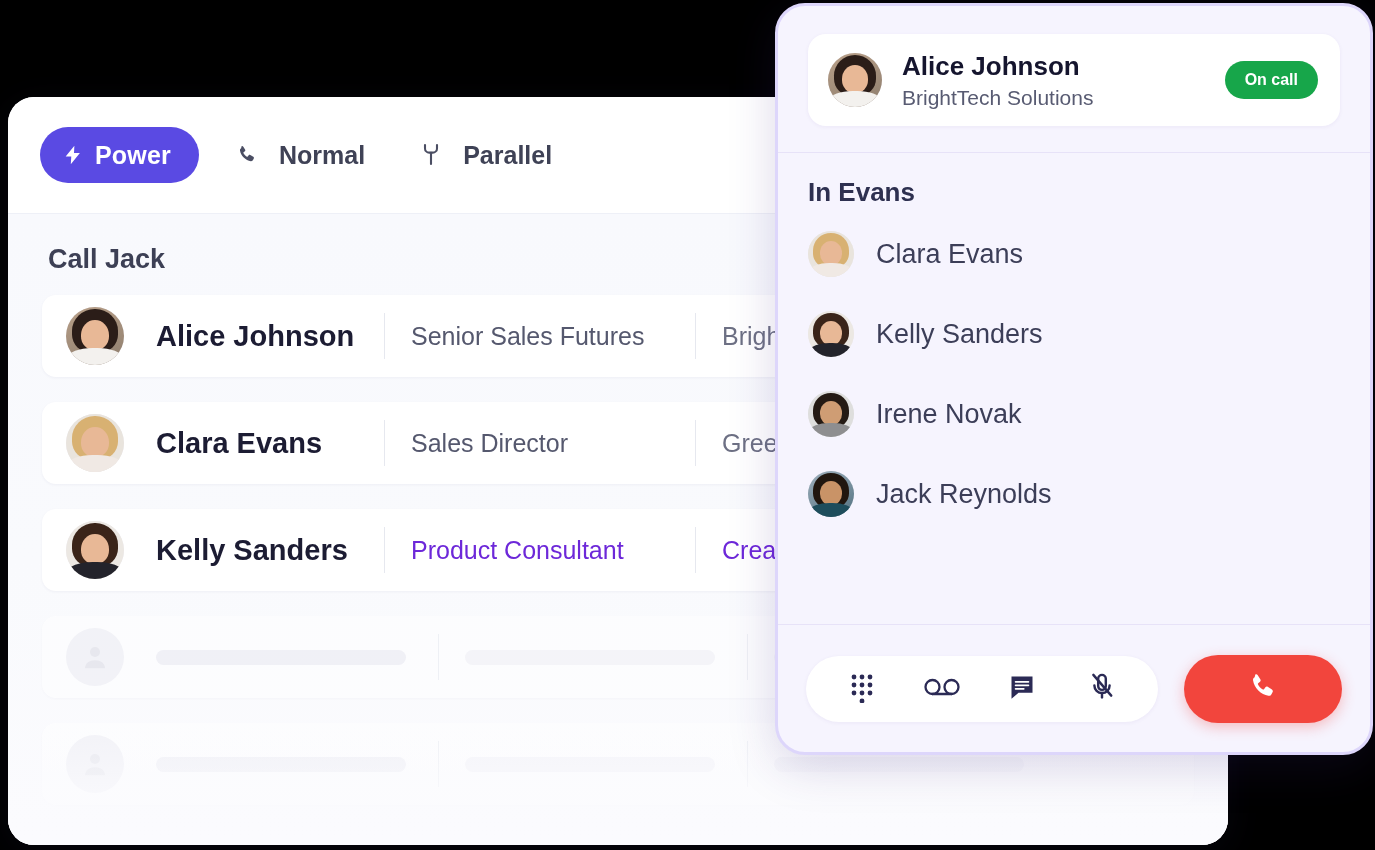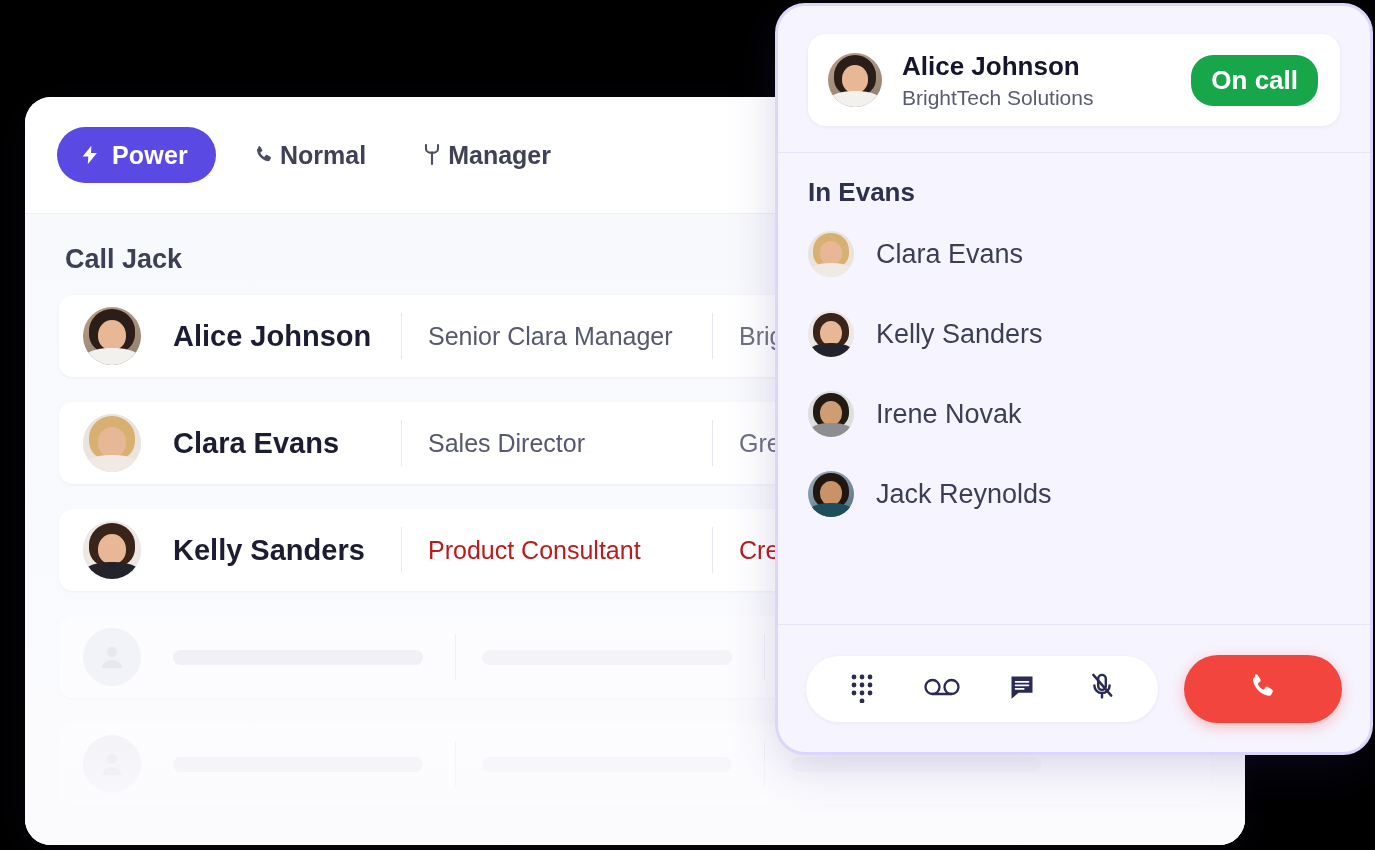--- a/index.html
+++ b/index.html
@@ -6,21 +6,21 @@
   html, body {
     width: 1375px; height: 850px;
     background: #000000;
     font-family: "Liberation Sans", "DejaVu Sans", sans-serif;
     overflow: hidden;
   }
   #stage { position: relative; width: 1375px; height: 850px; }
 
   
   .dialer-card {
-    position: absolute; left: 25px; top: 97px;
+    position: absolute; left: 8px; top: 97px;
     width: 1220px; height: 748px;
     background: #ffffff;
     border-radius: 26px 26px 26px 26px;
     overflow: hidden;
     box-shadow: 0 8px 40px rgba(70,60,140,.10);
   }
   .mode-bar {
     height: 117px; background: #ffffff;
     display: flex; align-items: center;
     padding-left: 32px; gap: 18px;
@@ -28,21 +28,21 @@
   }
   .mode-pill {
     display: flex; align-items: center; gap: 11px;
     height: 56px; padding: 0 28px 0 22px;
     border-radius: 28px;
     background: #5a4ae3; color: #fff;
     font-size: 25px; font-weight: bold; letter-spacing: .2px;
     cursor: pointer;
   }
   .mode-tab {
-    display: flex; align-items: center; gap: 4px;
+    display: flex; align-items: center; gap: 20px;
     height: 56px; padding: 0 18px;
     border-radius: 28px;
     color: #3f4256; font-size: 25px; font-weight: bold;
     cursor: pointer;
   }
   .mode-ic { display: inline-flex; align-items: center; justify-content: center; }
 
   
   .list-region {
     position: relative; height: 631px;
@@ -73,21 +73,21 @@
   }
   .cell-div { width: 1px; height: 46px; background: #e6e8ef; flex: 0 0 1px; }
   .row-role {
     width: 310px; padding-left: 26px;
     font-size: 25px; color: #55586e; white-space: nowrap; overflow: hidden;
   }
   .row-company {
     width: 300px; padding-left: 26px;
     font-size: 25px; color: #6d7084; white-space: nowrap; overflow: hidden;
   }
-  .row.faded .row-role, .row.faded .row-company { color: #b91c1c; }
+  .row.faded .row-role, .row.faded .row-company { color: #6d28d9; }
 
   
   .srow { opacity: .55; }
   .skel-avatar {
     width: 58px; height: 58px; border-radius: 50%;
     flex: 0 0 58px; background: #ececf3;
     display:flex; align-items:center; justify-content:center;
   }
   .skel-bar { height: 15px; border-radius: 8px; background: #e9e9f1; }
   .sb1 { width: 250px; margin-left: 32px; }
@@ -121,21 +121,21 @@
   }
   .active-avatar {
     width: 54px; height: 54px; border-radius: 50%;
     overflow: hidden; flex: 0 0 54px; position: relative; background:#eceaf2;
   }
   .active-text { flex: 1; padding-left: 20px; }
   .active-name { font-size: 26px; font-weight: bold; color: #15152e; line-height: 1.25; }
   .active-company { font-size: 21px; color: #585b72; margin-top: 3px; }
   .badge {
     background: #17a64a; color: #fff;
-    font-size: 26px; font-weight: bold;
+    font-size: 16px; font-weight: bold;
     padding: 10px 20px; border-radius: 22px;
     white-space: nowrap;
   }
 
   .queue-wrap { padding: 24px 30px 0 30px; height: 438px; overflow: hidden; position: relative; }
   .queue-title { font-size: 26px; font-weight: bold; color: #2e3050; margin-bottom: 22px; }
   .q-item { display: flex; align-items: center; height: 48px; margin-bottom: 32px; cursor: pointer; }
   .q-avatar {
     width: 46px; height: 46px; border-radius: 50%;
     overflow: hidden; flex: 0 0 46px; position: relative; background: #eceaf2;
@@ -203,39 +203,39 @@
         <span>Normal</span>
       </div>
 
       <div class="mode-tab">
         <span class="mode-ic">
           <svg width="24" height="26" viewBox="0 0 24 26" fill="none" stroke="#4b4e63" stroke-width="2.1" stroke-linecap="round" stroke-linejoin="round">
               <path d="M6 3v3.4c0 2.3 1.9 4.2 4.2 4.2h3.6c2.3 0 4.2-1.9 4.2-4.2V3"></path>
               <path d="M12 10.8V22"></path>
             </svg>
         </span>
-        <span>Manager</span>
+        <span>Parallel</span>
       </div>
     </div>
 
     <div class="list-region">
       <div class="list-title">Call Jack</div>
 
       <div class="row">
         <div class="row-avatar">
           <div class="av">
             <div class="bg" style="background:linear-gradient(160deg,#b9a089,#8d7d6d)"></div>
             <div class="hair" style="background:#2b1d18"></div>
             <div class="face"></div>
             <div class="body" style="background:#f3f1ee"></div>
           </div>
         </div>
         <div class="row-name">Alice Johnson</div>
         <div class="cell-div"></div>
-        <div class="row-role">Senior Clara Manager</div>
+        <div class="row-role">Senior Sales Futures</div>
         <div class="cell-div"></div>
         <div class="row-company">BrightTech Solutions</div>
       </div>
 
       <div class="row">
         <div class="row-avatar">
           <div class="av">
             <div class="bg" style="background:#e9e4dd"></div>
             <div class="hair" style="background:#d8b172"></div>
             <div class="face"></div>

